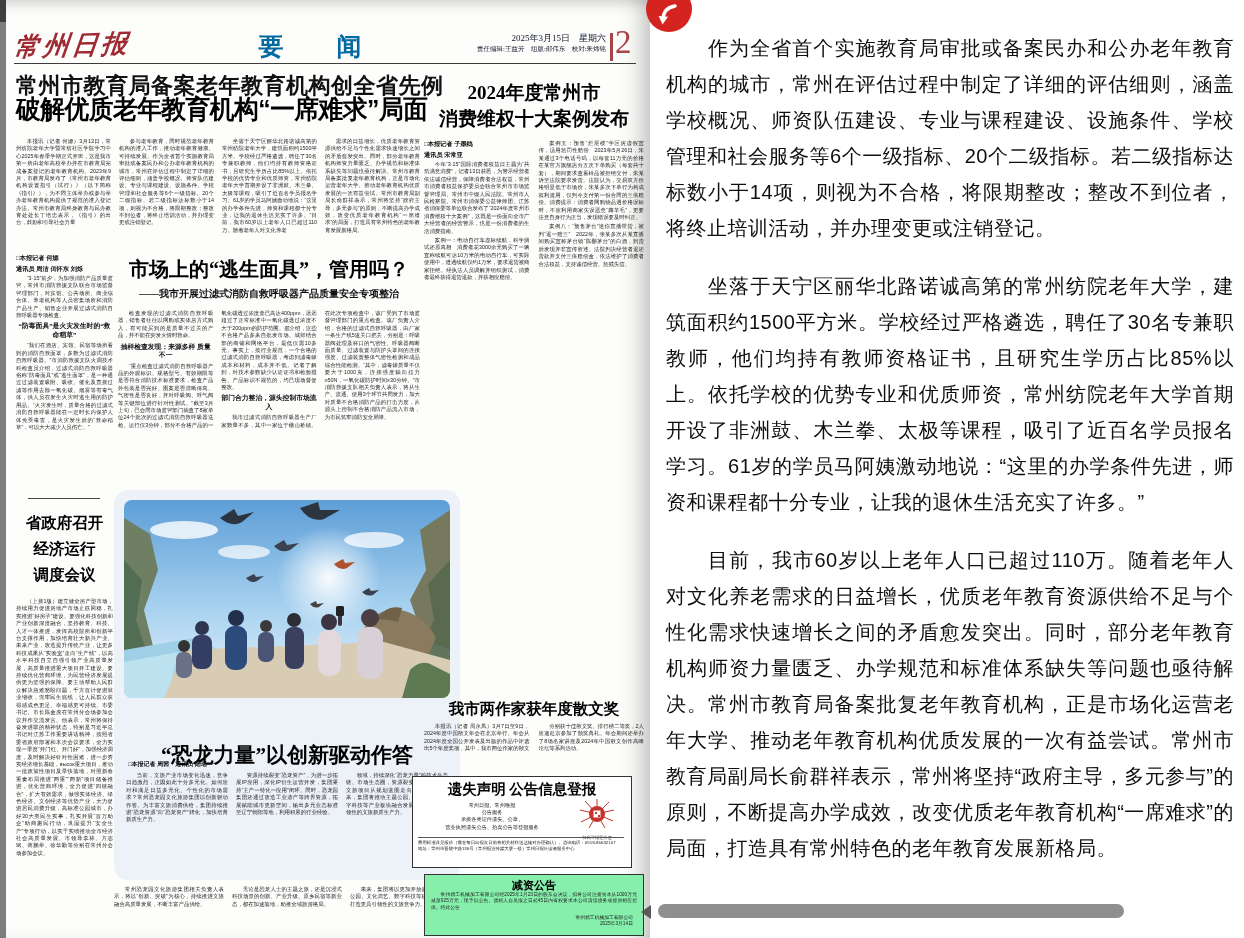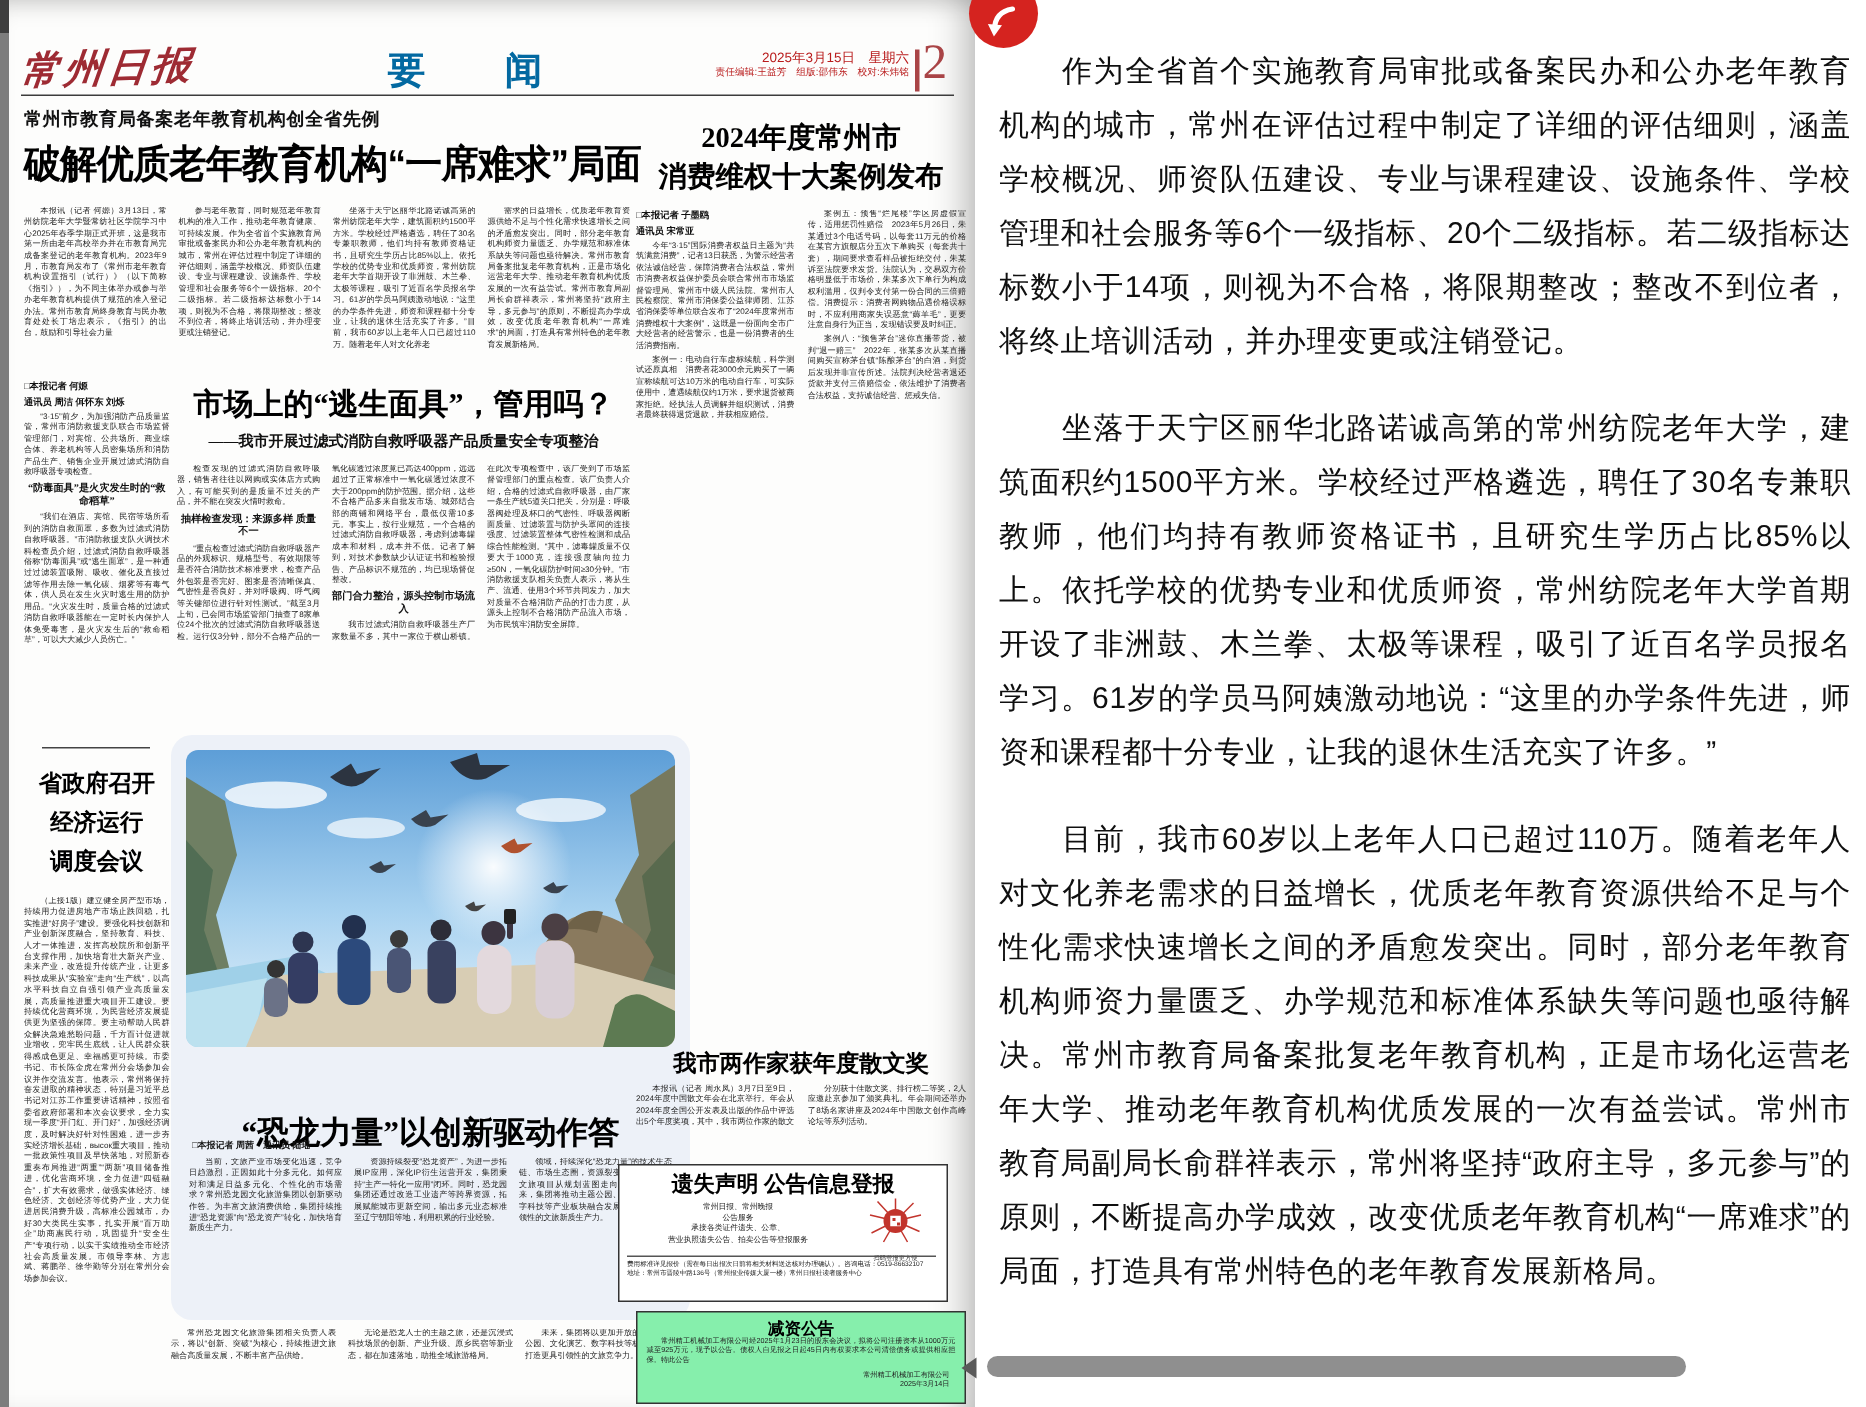--- a/index.html
+++ b/index.html
@@ -23,27 +23,27 @@
                  text-align:justify;text-indent:2.1em;letter-spacing:.5px;
                  font-family:"Liberation Sans",sans-serif;}
   
   .paper{position:absolute;left:6px;top:0;width:644px;height:938px;background:#fdfdfc;
          box-shadow:inset -20px 0 24px -14px rgba(0,0,0,.28), inset 0 14px 16px -12px rgba(0,0,0,.18);}
   .abs{position:absolute;}
   .brand{left:8px;top:28px;font-size:26px;color:#9e2b33;font-style:italic;font-weight:bold;
          font-family:"Liberation Serif",serif;transform:skewX(-8deg) rotate(-2deg);letter-spacing:3px;}
   .section-title{left:246px;top:30px;width:130px;text-align:center;font-size:25px;font-weight:bold;
                  letter-spacing:14px;color:#0369a1;}
-  .dateline{left:455px;top:33px;width:145px;text-align:right;color:#b91c1c;}
+  .dateline{left:455px;top:33px;width:145px;text-align:right;color:#0f172a;font-family:Liberation Serif, serif;}
   .dateline .d1{font-size:9px;line-height:11px;}
   .dateline .d2{font-size:6.5px;line-height:9px;}
   .pgbar{left:604px;top:33px;width:2.5px;height:28px;background:#a94446;}
   .pgnum{left:609px;top:24px;font-size:33px;color:#a94446;font-family:"Liberation Serif",serif;}
   .mast-rule{left:8px;top:63px;width:622px;border-top:1.4px solid #3c3c3c;}
-  .kicker{left:10px;top:71px;font-size:12px;font-weight:bold;color:#111;letter-spacing:.5px;}
+  .kicker{left:10px;top:71px;font-size:22px;font-weight:bold;color:#111;letter-spacing:.5px;}
   .headline-xl{left:10px;top:92px;width:420px;font-size:26px;font-weight:900;color:#000;
                white-space:nowrap;transform:scaleX(.95);transform-origin:left;letter-spacing:-.5px;}
   .tiny{font-size:5.4px;line-height:7.4px;text-align:justify;color:#232323;}
   .tiny p{margin:0 0 2px 0;text-indent:2em;}
   .tiny-subhead{font-size:6.8px;line-height:8.5px;font-weight:bold;text-align:center;margin:3px 0;
                 color:#111;font-family:"Liberation Serif",serif;text-indent:0;}
   .tiny-byline{font-size:6.2px;line-height:8.5px;font-weight:bold;color:#111;text-indent:0;margin-bottom:2px;}
   .cols4{left:10px;top:138px;width:404px;height:114px;column-count:4;column-gap:8px;overflow:hidden;}
   .mask-col1{left:10px;top:254px;width:97px;height:226px;overflow:hidden;}
   .mask-headline{left:112px;top:256px;width:302px;text-align:center;font-size:20px;font-weight:bold;

